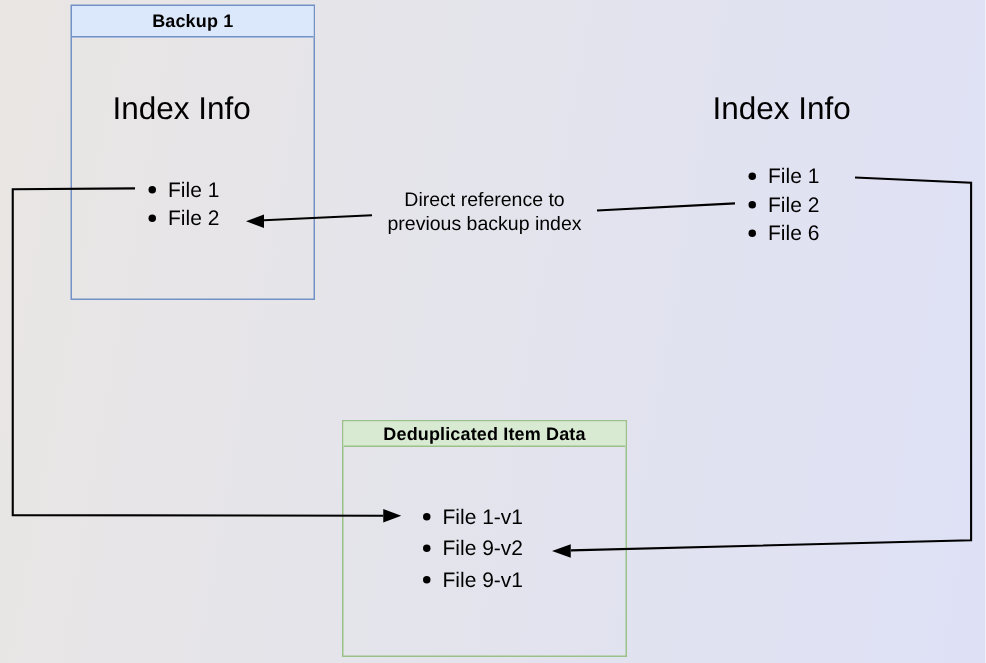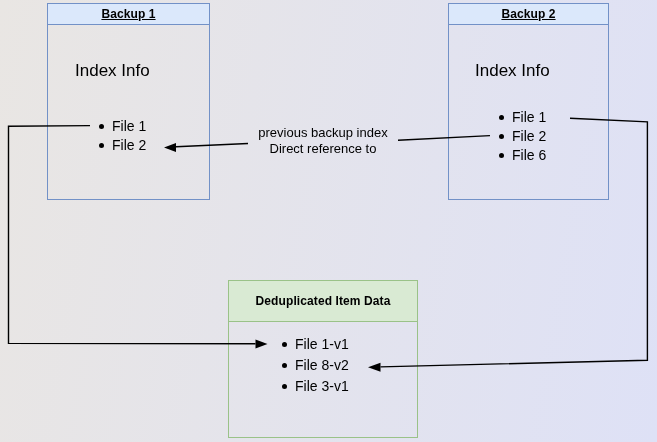--- a/index.html
+++ b/index.html
@@ -14,23 +14,23 @@
     background: linear-gradient(100deg, var(--background-start, #e9e6e3) 0%, var(--background-end, #dee1f6) 100%);
   }
   .node { position: absolute; border: 1px solid; background: transparent; }
   .node.blue  { border-color: var(--blue-border, #7291c7); }
   .node.green { border-color: var(--green-border, #9ac288); }
   .node-header {
     position: absolute; top: 0; left: 0; right: 0;
     display: flex; align-items: center; justify-content: center;
     font-weight: bold; font-size: 12px; letter-spacing: 0.1px;
   }
-  .blue  .node-header { height: 21px; background: var(--blue-fill, #dbe8fb); border-bottom: 1px solid var(--blue-border, #7291c7); text-decoration: underline; }
-  .green .node-header { height: 41px; background: var(--green-fill, #d9ead3); border-bottom: 1px solid var(--green-border, #9ac288); text-align: right; }
-  .section-label { position: absolute; font-size: 17px; }
+  .blue  .node-header { height: 21px; background: var(--blue-fill, #dbe8fb); border-bottom: 1px solid var(--blue-border, #7291c7); }
+  .green .node-header { height: 17px; background: var(--green-fill, #d9ead3); border-bottom: 1px solid var(--green-border, #9ac288); text-align: right; }
+  .section-label { position: absolute; font-size: 21px; }
   ul.filelist { position: absolute; margin: 0; padding: 0; list-style: none; font-size: 14px; }
   ul.filelist li { position: relative; padding-left: 14px; height: 19px; line-height: 19px; white-space: nowrap; }
   ul.filelist.wide li { height: 21px; line-height: 21px; }
   ul.filelist li::before {
     content: ""; position: absolute; left: 1px; top: 50%;
     width: 5px; height: 5px; margin-top: -2.5px; border-radius: 50%;
     background: var(--text, #000000);
   }
   .annotation {
     position: absolute; left: 217px; top: 125px; width: 212px;
@@ -48,50 +48,47 @@
 
   <div class="node blue" style="left:47px; top:3px; width:163px; height:197px;">
     <div class="node-header">Backup 1</div>
   </div>
   <div class="section-label" style="left:75px; top:61px;">Index Info</div>
   <ul class="filelist" style="left:98px; top:117px;">
     <li>File 1</li>
     <li>File 2</li>
   </ul>
 
-  <div class="node blue" style="left:448px; top:3px; width:161px; height:197px;">
-    <div class="node-header">Backup 2</div>
-  </div>
   <div class="section-label" style="left:475px; top:61px;">Index Info</div>
   <ul class="filelist" style="left:498px; top:108px;">
     <li>File 1</li>
     <li>File 2</li>
     <li>File 6</li>
   </ul>
 
   <div class="node green" style="left:228px; top:280px; width:190px; height:158px;">
     <div class="node-header">Deduplicated Item Data</div>
   </div>
   <ul class="filelist wide" style="left:281px; top:334px;">
     <li>File 1-v1</li>
-    <li>File 8-v2</li>
-    <li>File 3-v1</li>
+    <li>File 9-v2</li>
+    <li>File 9-v1</li>
   </ul>
 
   <svg class="connectors" viewBox="0 0 657 442" xmlns="http://www.w3.org/2000/svg">
 
     <path d="M 90 125.6 L 8.5 126.2 L 8.5 343.4 L 255.5 343.8"></path>
     <polygon points="267.5,343.9 255.5,339.4 255.5,348.4"></polygon>
 
     <path d="M 570 118.3 L 647.4 121.8 L 647.4 360.2 L 380.5 366.9"></path>
     <polygon points="368,367.3 380.5,362.8 380.5,371.8"></polygon>
 
     <path d="M 490 135.6 L 398 140.3"></path>
     <path d="M 248 143.5 L 176 146.8"></path>
     <polygon points="164,147.5 176,143 176,152"></polygon>
   </svg>
 
   <div class="annotation">
+    <span>Direct reference to</span>
     <span>previous backup index</span>
-    <span>Direct reference to</span>
   </div>
 
 </div>
 
 </body></html>

